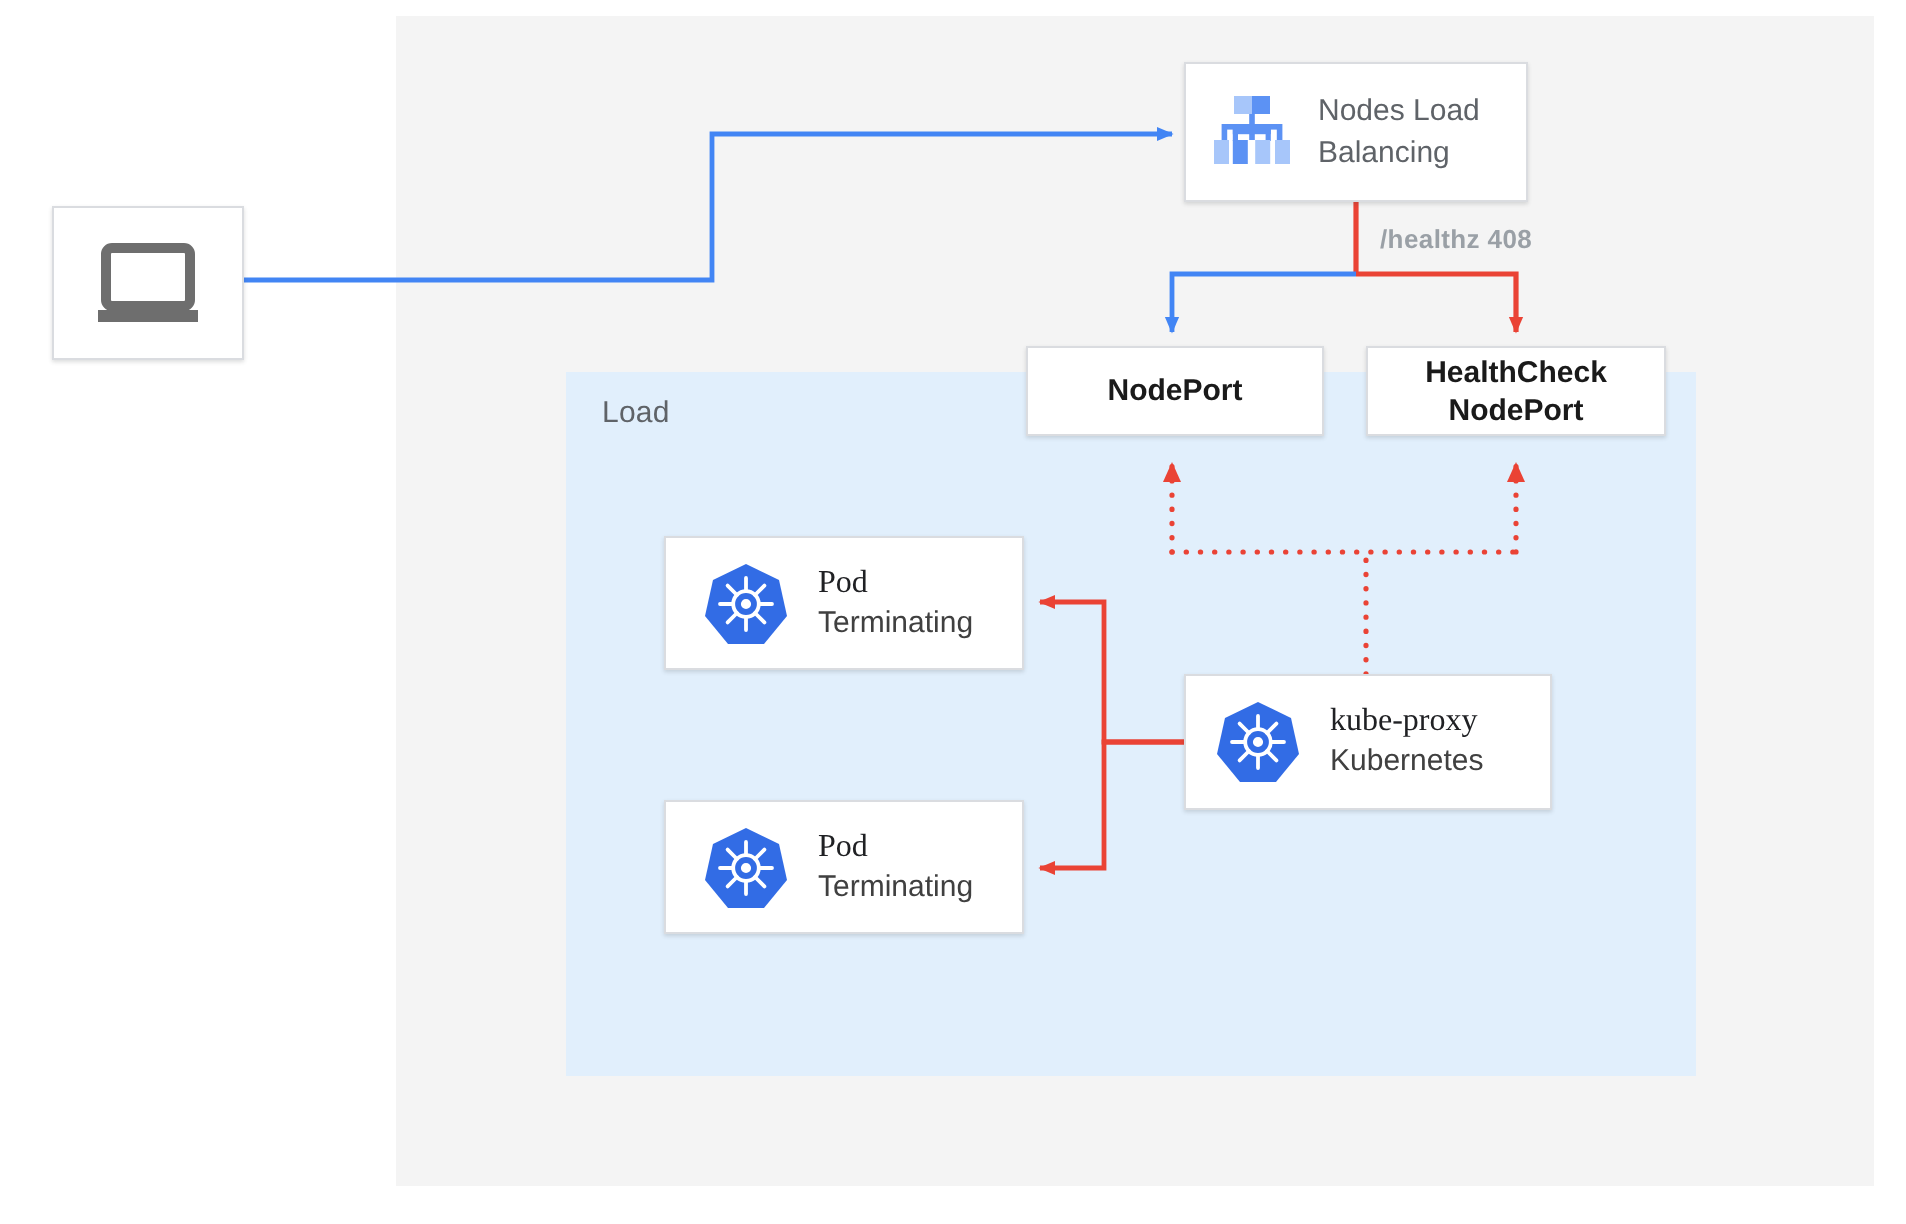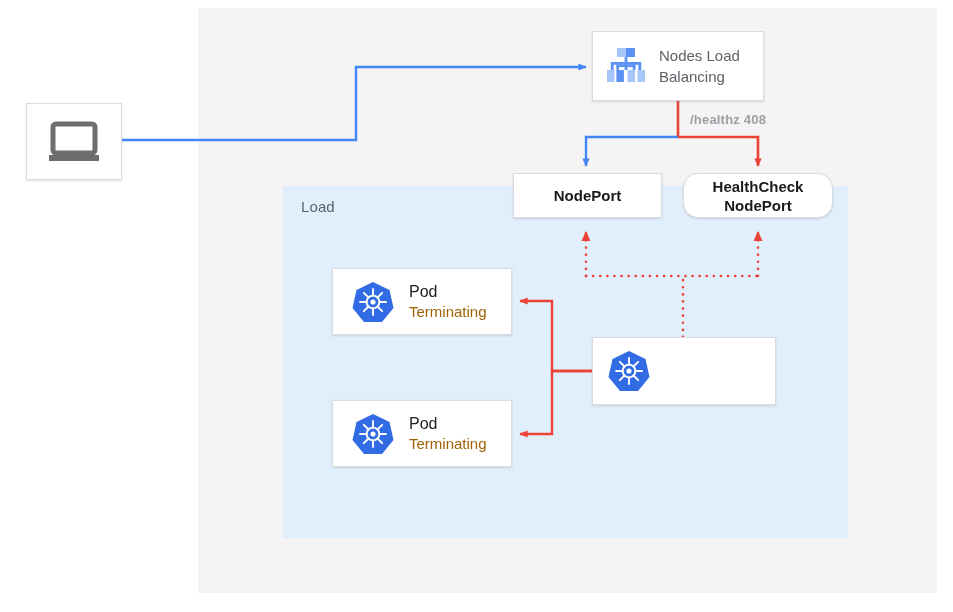--- a/index.html
+++ b/index.html
@@ -102,21 +102,20 @@
     justify-content: center;
   }
   .hcnp-card {
     left: 683px;
     top: 173px;
     width: 150px;
     height: 45px;
     display: flex;
     align-items: center;
     justify-content: center;
-    border-radius: 15px;
   }
   .port-text {
     font-size: 15px;
     font-weight: bold;
     color: #1a1a1a;
     text-align: center;
     line-height: 19px;
     white-space: pre-line;
   }
 
@@ -141,24 +140,25 @@
     display: flex;
     align-items: center;
     padding-left: 14px;
   }
 
   .card-textblock { margin-left: 14px; }
   .card-title {
     font-size: 16px;
     color: #202124;
     line-height: 20px;
+    font-family: Liberation Serif, serif;
   }
   .card-sub {
     font-size: 15px;
-    color: #a16207;
+    color: #404040;
     line-height: 20px;
   }
 
   .icon-wrap {
     flex: 0 0 auto;
     display: flex;
     align-items: center;
     justify-content: center;
   }
 
@@ -323,15 +323,19 @@
           <line x1="22" y1="28.4" x2="22" y2="35"></line>
           <line x1="9" y1="22" x2="15.6" y2="22"></line>
           <line x1="28.4" y1="22" x2="35" y2="22"></line>
           <line x1="12.8" y1="12.8" x2="17.5" y2="17.5"></line>
           <line x1="26.5" y1="26.5" x2="31.2" y2="31.2"></line>
           <line x1="31.2" y1="12.8" x2="26.5" y2="17.5"></line>
           <line x1="17.5" y1="26.5" x2="12.8" y2="31.2"></line>
         </g>
       </svg>
     </span>
+    <span class="card-textblock">
+      <span class="card-title">kube-proxy</span><br>
+      <span class="card-sub">Kubernetes</span>
+    </span>
   </div>
 
 </div>
 
 </body></html>

